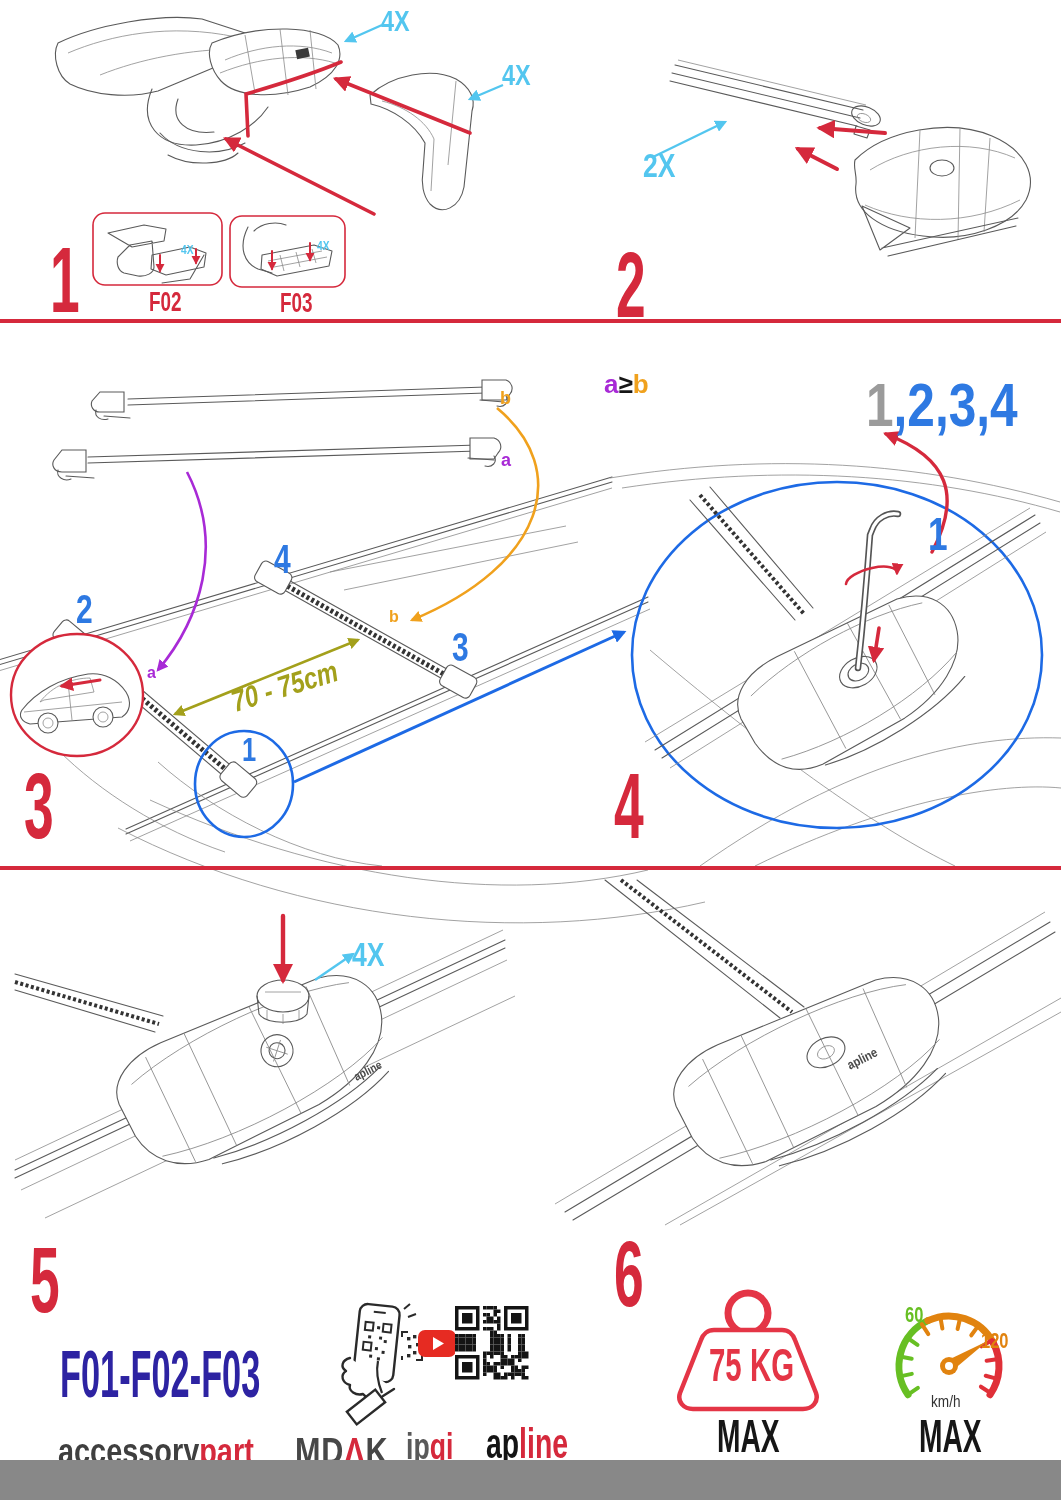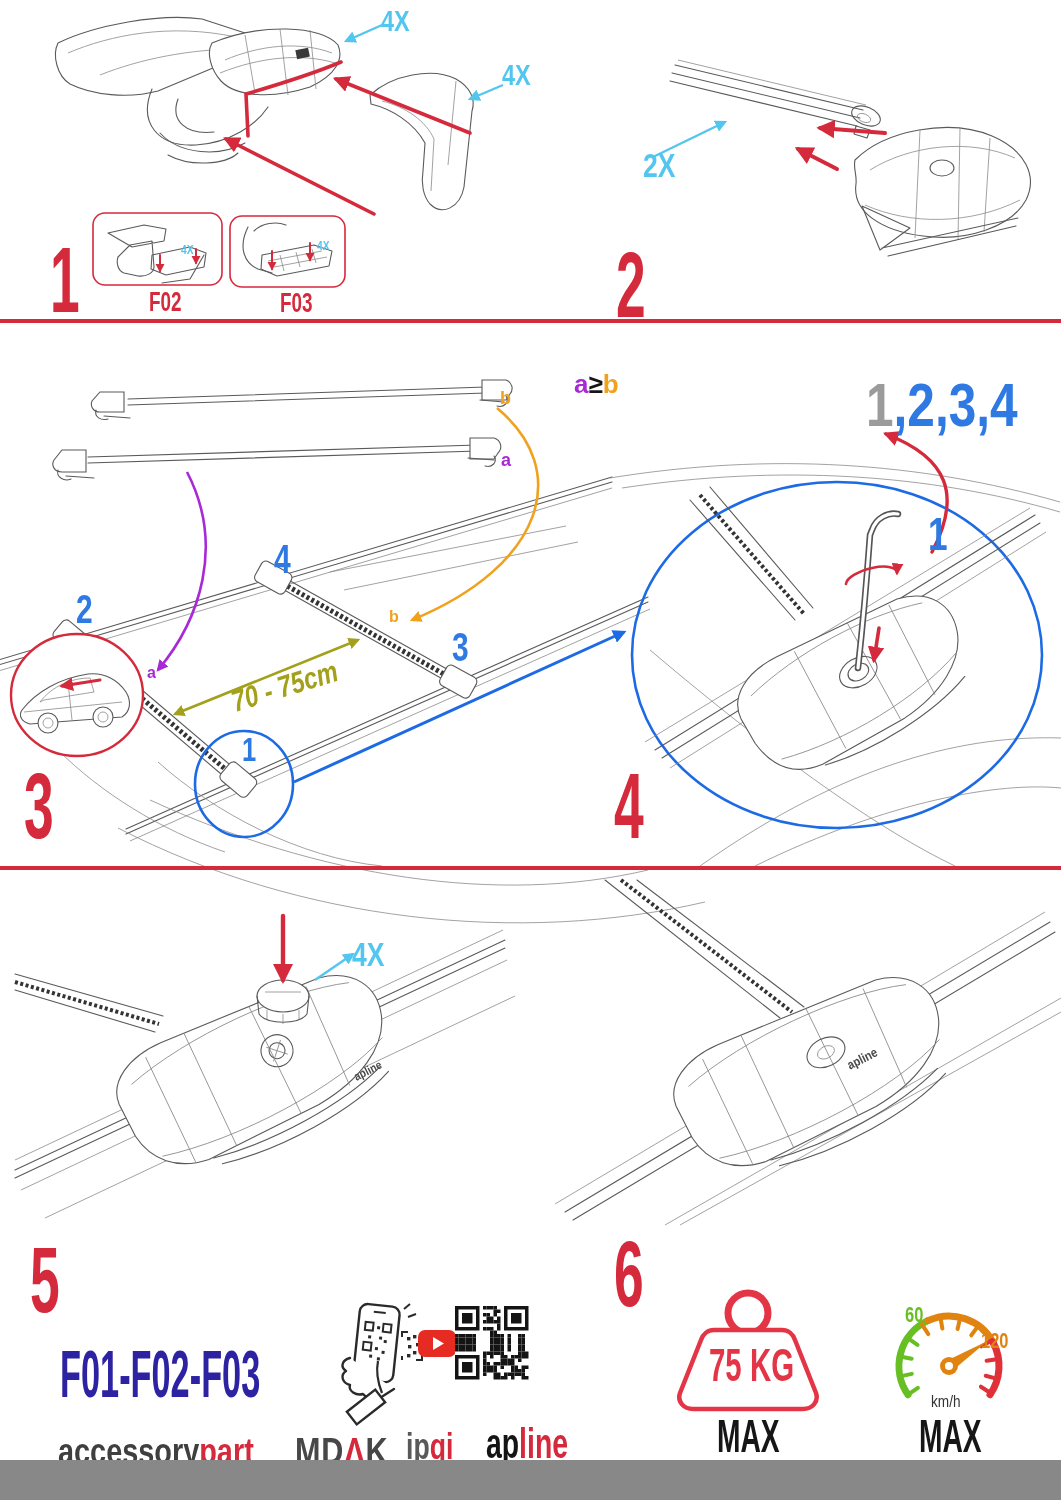--- a/index.html
+++ b/index.html
@@ -219,21 +219,21 @@
     <path d="M858,338 C860,320 866,260 870,205 L872,200 C876,188 888,182 898,184" stroke="#555" stroke-width="6.5" fill="none" stroke-linecap="round"></path>
     <path d="M858,338 C860,320 866,260 870,205 L872,200 C876,188 888,182 898,184" stroke="#fff" stroke-width="3.2" fill="none" stroke-linecap="round"></path>
     <path class="rd" stroke-width="2.6" d="M846,254 A26,10 -15 1 1 897,243" marker-end="url(#m-red)"></path>
     <line class="rd" stroke-width="3.6" x1="879" y1="298" x2="874" y2="330" marker-end="url(#m-red)"></line>
 
     <path class="rd" stroke-width="3.4" d="M932,222 C962,165 948,128 886,104" marker-end="url(#m-red)"></path>
   </svg>
 
   <span class="t barlabel" style="left:500px;top:389px;color:var(--orange)">b</span>
   <span class="t barlabel" style="left:501px;top:451px;color:var(--purple)">a</span>
-  <span class="t rule" style="left:574px;top:371px"><span style="color:var(--purple)">a</span><span style="color:#151515">≥</span><span style="color:var(--orange)">b</span></span>
+  <span class="t rule" style="left:604px;top:371px"><span style="color:var(--purple)">a</span><span style="color:#151515">≥</span><span style="color:var(--orange)">b</span></span>
   <span class="t bnum" style="left:274px;top:539px">4</span>
   <span class="t bnum" style="left:76px;top:589px">2</span>
   <span class="t bnum" style="left:452px;top:627px">3</span>
   <span class="t bnum-s" style="left:242px;top:732px">1</span>
   <span class="t mark" style="left:389px;top:609px;color:var(--orange)">b</span>
   <span class="t mark" style="left:147px;top:665px;color:var(--purple)">a</span>
   <span class="t dim" style="left:228px;top:688px">70 - 75cm</span>
   <span class="t stepnum" style="left:24px;top:760px">3</span>
 
   <span class="t seq" style="left:866px;top:374px"><span style="color:var(--gray1)">1</span><span style="color:var(--blue)">,2,3,4</span></span>

